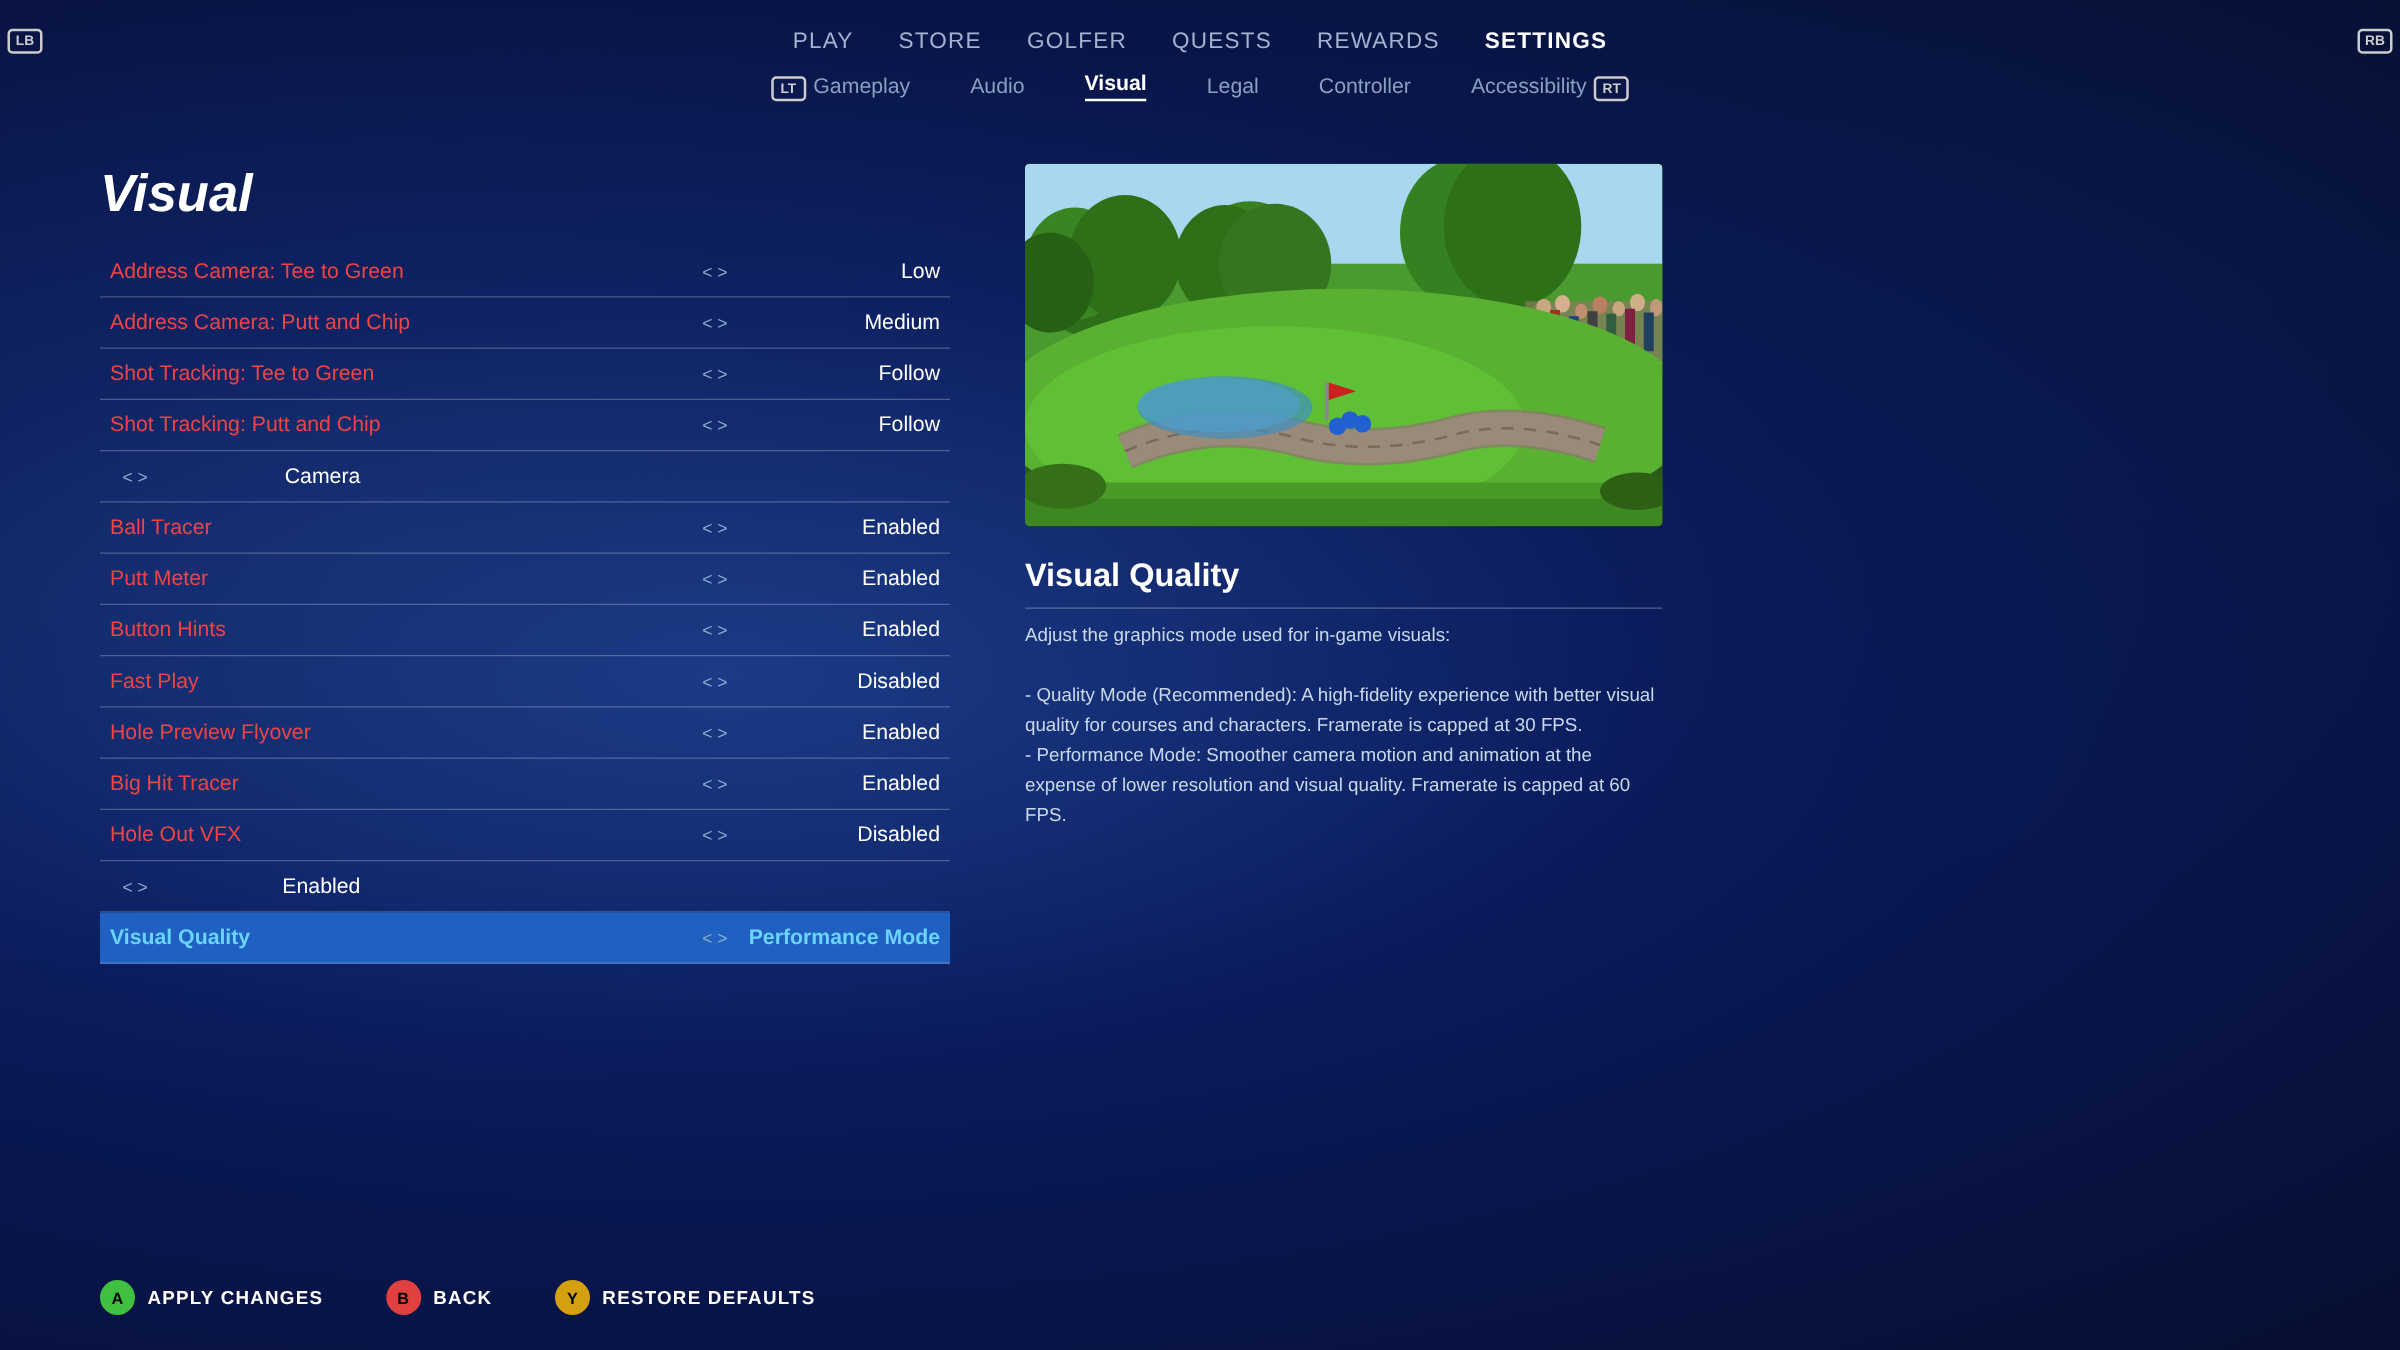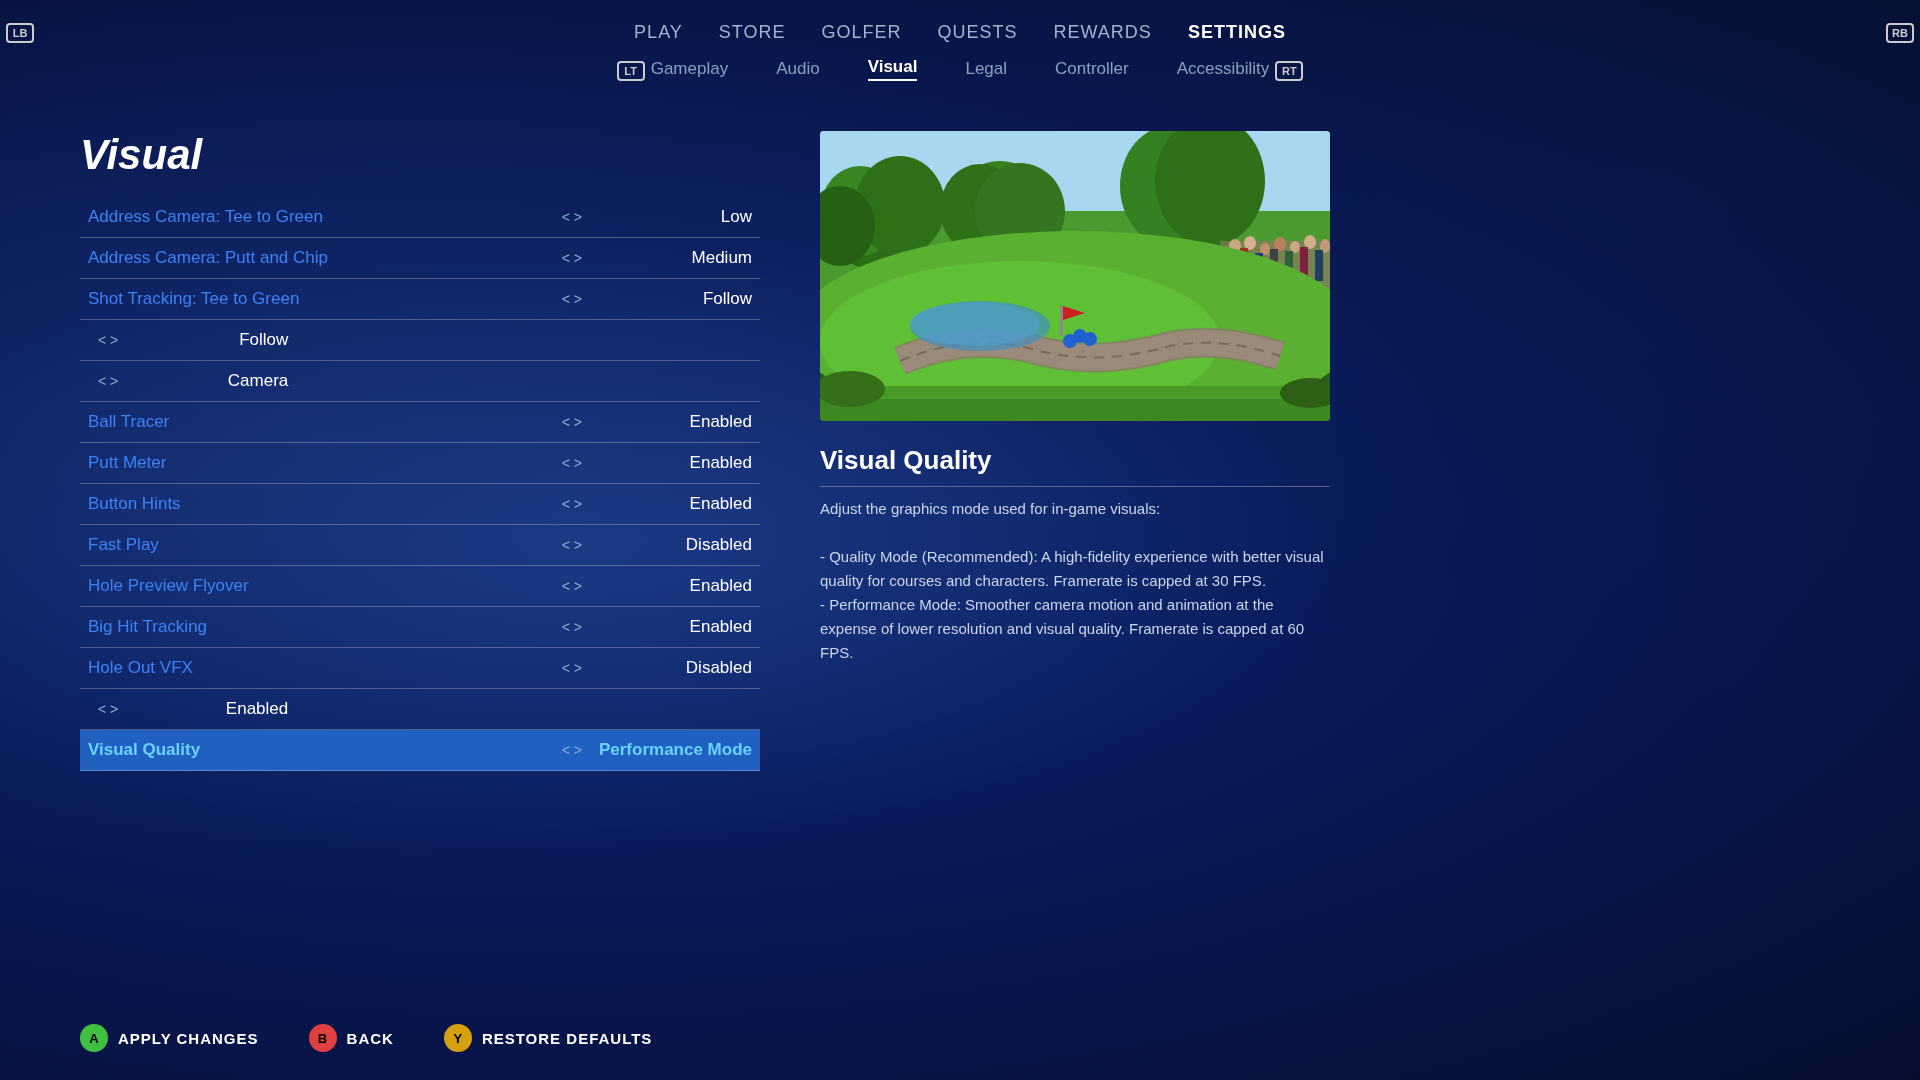--- a/index.html
+++ b/index.html
@@ -142,21 +142,21 @@
     }
 
     .setting-row.selected {
       background: #2060c0;
       border-radius: 0;
     }
 
     .setting-label {
       flex: 1;
       font-size: 17px;
-      color: #3b82f6;
+      color: #ef4444;
     }
 
     .setting-row.selected .setting-label {
       color: #6ad4ff;
       font-weight: 600;
     }
 
     .setting-arrows {
       font-size: 14px;
       color: #8ab0d0;
@@ -310,20 +310,21 @@
             <span class="setting-label">Address Camera: Putt and Chip</span>
             <span class="setting-arrows">&lt; &gt;</span>
             <span class="setting-value">Medium</span>
           </div>
           <div class="setting-row">
             <span class="setting-label">Shot Tracking: Tee to Green</span>
             <span class="setting-arrows">&lt; &gt;</span>
             <span class="setting-value">Follow</span>
           </div>
           <div class="setting-row">
+            <span class="setting-label">Shot Tracking: Putt and Chip</span>
             <span class="setting-arrows">&lt; &gt;</span>
             <span class="setting-value">Follow</span>
           </div>
           <div class="setting-row">
             <span class="setting-arrows">&lt; &gt;</span>
             <span class="setting-value">Camera</span>
           </div>
           <div class="setting-row">
             <span class="setting-label">Ball Tracer</span>
             <span class="setting-arrows">&lt; &gt;</span>
@@ -343,21 +344,21 @@
             <span class="setting-label">Fast Play</span>
             <span class="setting-arrows">&lt; &gt;</span>
             <span class="setting-value">Disabled</span>
           </div>
           <div class="setting-row">
             <span class="setting-label">Hole Preview Flyover</span>
             <span class="setting-arrows">&lt; &gt;</span>
             <span class="setting-value">Enabled</span>
           </div>
           <div class="setting-row">
-            <span class="setting-label">Big Hit Tracking</span>
+            <span class="setting-label">Big Hit Tracer</span>
             <span class="setting-arrows">&lt; &gt;</span>
             <span class="setting-value">Enabled</span>
           </div>
           <div class="setting-row">
             <span class="setting-label">Hole Out VFX</span>
             <span class="setting-arrows">&lt; &gt;</span>
             <span class="setting-value">Disabled</span>
           </div>
           <div class="setting-row">
             <span class="setting-arrows">&lt; &gt;</span>

